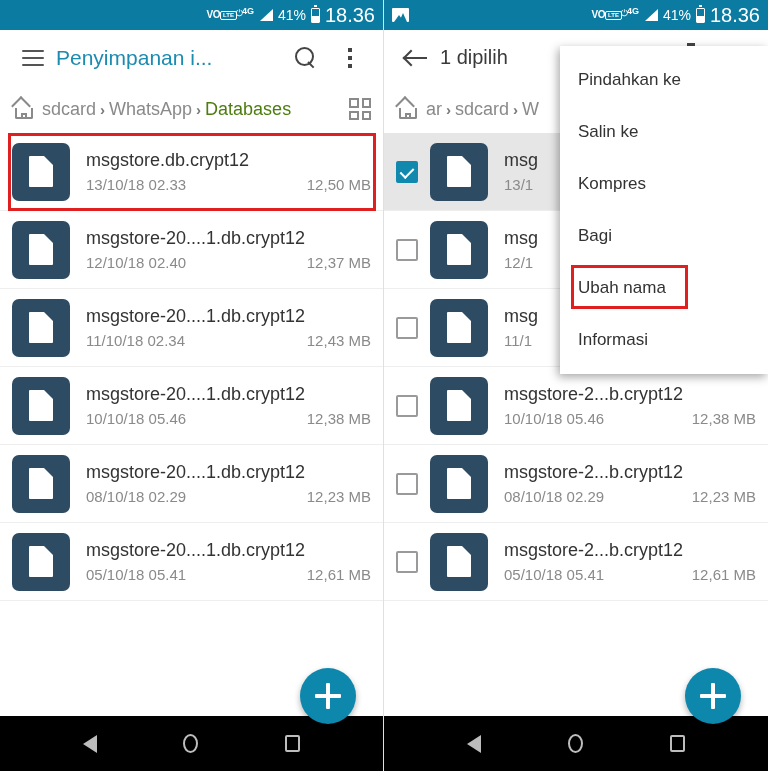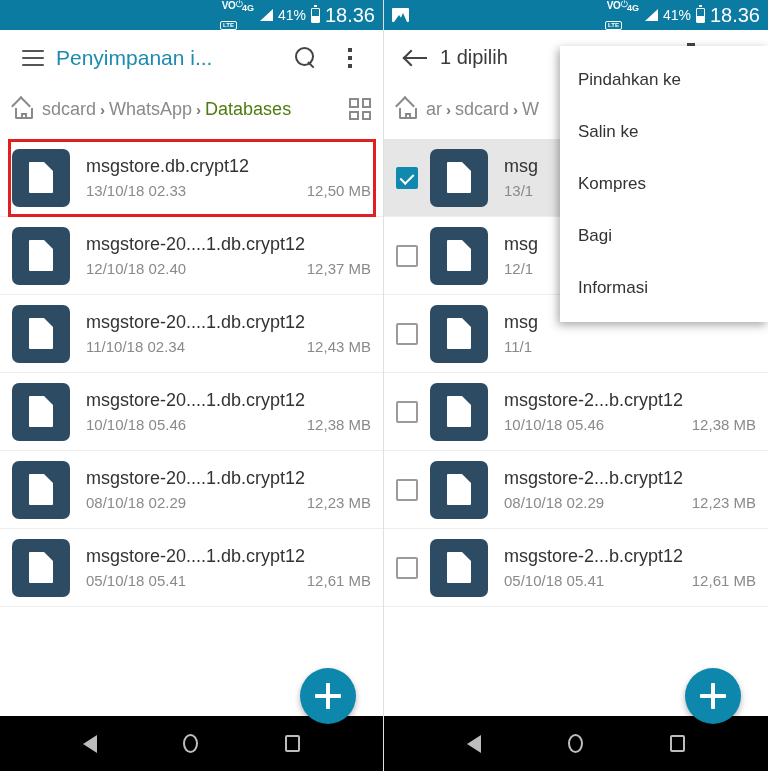--- a/index.html
+++ b/index.html
@@ -34,21 +34,21 @@
   .photo-icon::after {
     content: ""; position: absolute; left: 2px; bottom: 0;
     border-left: 5px solid transparent; border-right: 5px solid transparent;
     border-bottom: 7px solid #0c7ba1;
   }
   .photo-icon::before {
     content: ""; position: absolute; right: 2px; bottom: 0;
     border-left: 4px solid transparent; border-right: 4px solid transparent;
     border-bottom: 9px solid #0c7ba1;
   }
-  .volte { position: relative; display: flex; flex-direction: column; align-items: center; line-height: 1; gap: 9px; }
+  .volte { position: relative; display: flex; flex-direction: row; align-items: center; line-height: 1; }
   .volte .vo { font-size: 10px; font-weight: bold; letter-spacing: -0.5px; }
   .volte .lte {
     font-size: 6px; font-weight: bold; border: 1px solid #fff;
     border-radius: 2px; padding: 0 2px; margin-top: 1px; line-height: 7px;
   }
   .volte .waves {
     position: absolute; right: -6px; top: -1px;
     font-size: 9px; line-height: 9px;
   }
   .net4g { font-size: 9px; font-weight: bold; align-self: flex-start; margin-top: 2px; }
@@ -152,21 +152,21 @@
     border: 2px solid #8a8a8a; border-bottom: none;
   }
   .crumbs { display: flex; align-items: center; flex: 1; overflow: hidden; white-space: nowrap; gap: 4px; }
   .crumb { font-size: 18px; color: #8a8a8a; text-align: right; }
   .crumb.active { color: #4d7c0f; }
   .sep { font-size: 15px; color: #7a7a7a; font-weight: bold; }
   .gridview { width: 22px; height: 22px; display: grid; grid-template-columns: 1fr 1fr; grid-template-rows: 1fr 1fr; gap: 3px; flex: 0 0 22px; }
   .gridview i { border: 2px solid #8a8a8a; display: block; }
 
   
-  .filelist { flex: 1; overflow: hidden; position: relative; background: #fff; margin-top: 6px; }
+  .filelist { flex: 1; overflow: hidden; position: relative; background: #fff; }
   .filerow {
     height: 78px; display: flex; align-items: center;
     padding: 0 12px; border-bottom: 1px solid #eeeeee; position: relative;
     background: #fff;
   }
   .filerow.selected { background: #e6e6e6; }
   .cb {
     width: 22px; height: 22px; border: 2px solid #9a9a9a; border-radius: 2px;
     flex: 0 0 22px; margin-right: 12px; background: #fff;
   }
@@ -573,20 +573,24 @@
       <div class="menuitem">
         <span>Salin ke</span>
       </div>
       <div class="menuitem">
         <span>Kompres</span>
       </div>
       <div class="menuitem">
         <span>Bagi</span>
       </div>
       <div class="menuitem">
+        <span>Ubah nama</span>
+        <span class="redbox" style="left:11px; top:3px; width:117px; height:44px;"></span>
+      </div>
+      <div class="menuitem">
         <span>Informasi</span>
       </div>
     </div>
 
     <div class="fab">
       <span class="plus"></span>
     </div>
 
     <div class="navbar">
       <span class="nav-back"></span>

